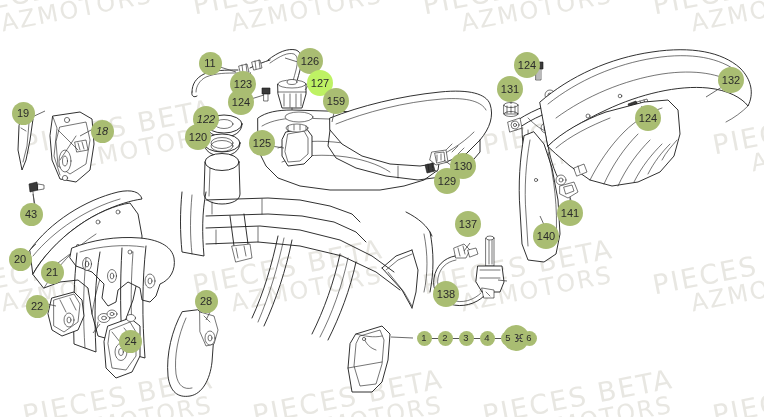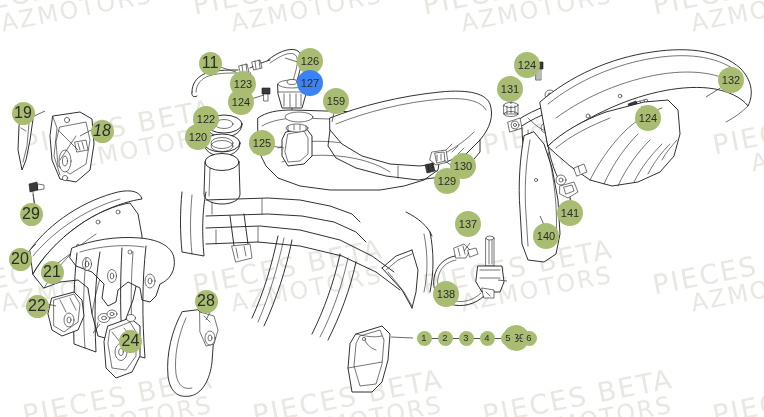--- a/index.html
+++ b/index.html
@@ -83,21 +83,21 @@
     border-radius: 50%;
     background: #a9bd72;
     color: #2b2b2b;
     font-family: "Liberation Sans", sans-serif;
     font-weight: 400;
     cursor: pointer;
     z-index: 4;
     line-height: 1;
   }
   .callout.c3 { width: 26px; height: 26px; font-size: 11px; margin-left: -13px; margin-top: -13px; }
-  .callout.c2 { width: 23px; height: 23px; font-size: 16px; margin-left: -11.5px; margin-top: -11.5px; }
+  .callout.c2 { width: 23px; height: 23px; font-size: 11px; margin-left: -11.5px; margin-top: -11.5px; }
   .callout.c1 { width: 15px; height: 15px; font-size: 9.5px; margin-left: -7.5px; margin-top: -7.5px; }
   
   #chain-group { position: absolute; z-index: 4; }
   .chain-dash {
     position: absolute;
     height: 1px;
     background: #555;
     top: 50%;
     z-index: 3;
   }
@@ -542,29 +542,29 @@
       <path d="M507 281 L498 280"></path>
       <path d="M450 285 L450 302"></path>
       <path d="M391 337 L413 338"></path>
     </g>
   </svg>
 
   <div id="callout-layer">
       <div class="callout c2" style="left: 210px; top: 63px; background: rgb(169, 189, 114); color: rgb(43, 43, 43);">11</div>
       <div class="callout c3" style="left: 310px; top: 61px; background: rgb(169, 189, 114); color: rgb(43, 43, 43);">126</div>
       <div class="callout c3" style="left: 243px; top: 84px; background: rgb(169, 189, 114); color: rgb(43, 43, 43);">123</div>
-      <div class="callout c3" style="left: 310px; top: 83px; background: #3b82f6; color: rgb(43, 43, 43);">127</div>
+      <div class="callout c3" style="left: 320px; top: 83px; background: #bef264; color: rgb(43, 43, 43);">127</div>
       <div class="callout c3" style="left: 241px; top: 102px; background: rgb(169, 189, 114); color: rgb(43, 43, 43);">124</div>
       <div class="callout c3" style="left: 336px; top: 101px; background: rgb(169, 189, 114); color: rgb(43, 43, 43);">159</div>
-      <div class="callout c3" style="left: 206px; top: 119px; background: rgb(169, 189, 114); color: rgb(43, 43, 43);">122</div>
+      <div class="callout c3" style="left: 206px; top: 119px; background: rgb(169, 189, 114); color: rgb(43, 43, 43); font-style: italic;">122</div>
       <div class="callout c3" style="left: 198px; top: 137px; background: rgb(169, 189, 114); color: rgb(43, 43, 43);">120</div>
       <div class="callout c3" style="left: 262px; top: 143px; background: rgb(169, 189, 114); color: rgb(43, 43, 43);">125</div>
       <div class="callout c2" style="left: 23px; top: 113px; background: rgb(169, 189, 114); color: rgb(43, 43, 43);">19</div>
       <div class="callout c2" style="left: 102px; top: 131px; background: rgb(169, 189, 114); color: rgb(43, 43, 43); font-style: italic;">18</div>
-      <div class="callout c2" style="left: 31px; top: 214px; background: rgb(169, 189, 114); color: rgb(43, 43, 43);">29</div>
+      <div class="callout c2" style="left: 31px; top: 214px; background: rgb(169, 189, 114); color: rgb(43, 43, 43);">43</div>
       <div class="callout c2" style="left: 20px; top: 259px; background: rgb(169, 189, 114); color: rgb(43, 43, 43);">20</div>
       <div class="callout c2" style="left: 52px; top: 272px; background: rgb(169, 189, 114); color: rgb(43, 43, 43);">21</div>
       <div class="callout c2" style="left: 37px; top: 306px; background: rgb(169, 189, 114); color: rgb(43, 43, 43);">22</div>
       <div class="callout c2" style="left: 88px; top: 341px; background: rgb(169, 189, 114); color: rgb(43, 43, 43); margin-left: 31px;">24</div>
       <div class="callout c2" style="left: 206px; top: 301px; background: rgb(169, 189, 114); color: rgb(43, 43, 43);">28</div>
       <div class="callout c3" style="left: 463px; top: 166px; background: rgb(169, 189, 114); color: rgb(43, 43, 43);">130</div>
       <div class="callout c3" style="left: 447px; top: 181px; background: rgb(169, 189, 114); color: rgb(43, 43, 43);">129</div>
       <div class="callout c3" style="left: 527px; top: 65px; background: rgb(169, 189, 114); color: rgb(43, 43, 43);">124</div>
       <div class="callout c3" style="left: 510px; top: 89px; background: rgb(169, 189, 114); color: rgb(43, 43, 43);">131</div>
       <div class="callout c3" style="left: 731px; top: 80px; background: rgb(169, 189, 114); color: rgb(43, 43, 43);">132</div>

